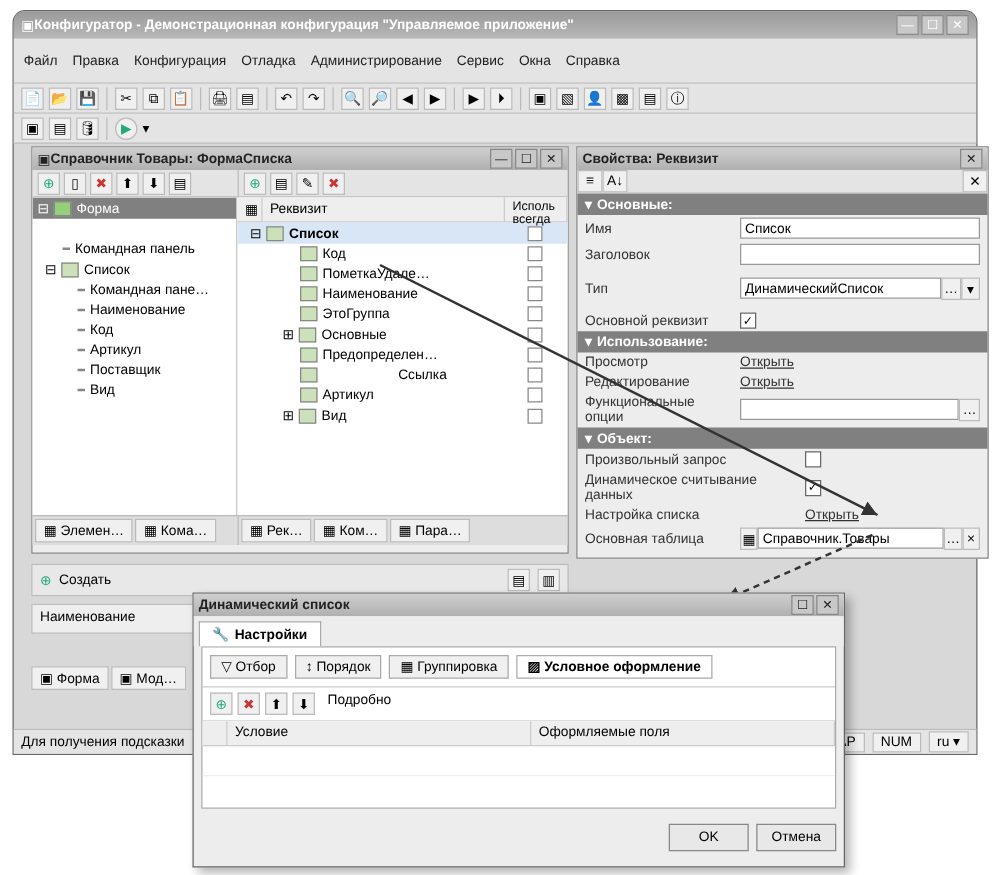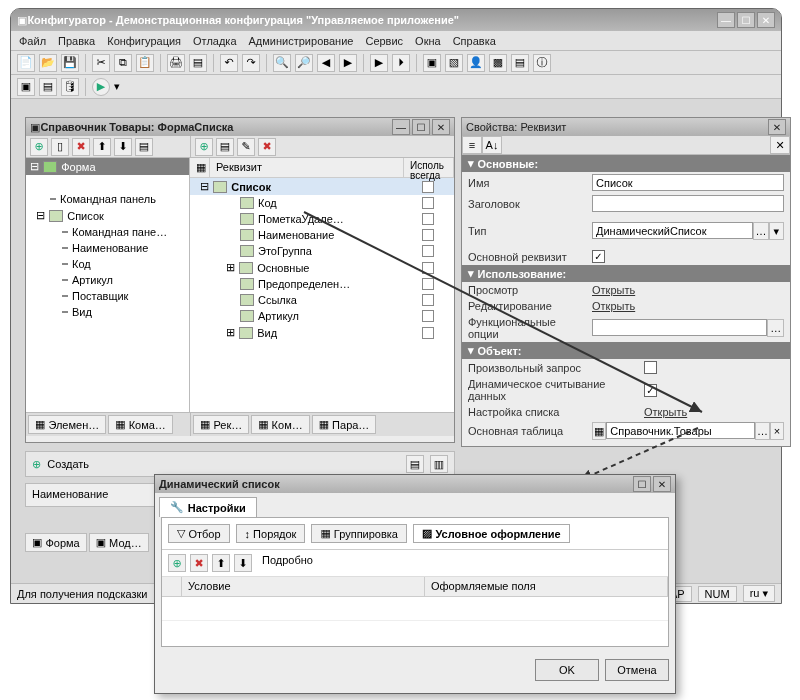--- a/index.html
+++ b/index.html
@@ -4,21 +4,21 @@
 <style>
   * { box-sizing: border-box; margin: 0; padding: 0; font-family: Tahoma, Arial, sans-serif; font-size: 11px; }
   body { background: #fff; width: 800px; height: 700px; position: relative; overflow: hidden; }
   .window { position: absolute; background: #e8e8e8; border: 1px solid #666; }
   .main-window { left: 10px; top: 8px; width: 772px; height: 596px; border-radius: 10px 10px 0 0; background:#d8d8d8; }
   .titlebar { height: 22px; background: linear-gradient(#9a9a9a,#b8b8b8); color: #fff; display: flex; align-items: center; padding: 0 6px; border-radius: 8px 8px 0 0; }
   .titlebar-small { height: 18px; background: linear-gradient(#cfcfcf,#b0b0b0); color:#222; display:flex; align-items:center; padding:0 4px;}
   .titlebar .title { flex: 1; font-weight: bold; }
   .win-btns { display: flex; gap: 2px; }
   .win-btn { width: 18px; height: 16px; background: #c8c8c8; border: 1px solid #888; display:flex;align-items:center;justify-content:center;font-size:10px;}
-  .menubar { height: 20px; background: #e4e4e4; display: flex; align-items: center; gap: 12px; padding: 0 8px; border-bottom:1px solid #bbb;}
+  .menubar { height: 36px; background: #e4e4e4; display: flex; align-items: center; gap: 12px; padding: 0 8px; border-bottom:1px solid #bbb;}
   .menubar span { color:#222; }
   .toolbar { height: 24px; background: #e4e4e4; display: flex; align-items: center; gap: 4px; padding: 0 6px; border-bottom:1px solid #bbb;}
   .tbtn { width: 18px; height: 18px; border: 1px solid #bbb; background: #f0f0f0; display:inline-flex;align-items:center;justify-content:center;font-size:11px;}
   .tsep { width:1px; height:18px; background:#bbb; margin:0 2px;}
   .inner-area { position:absolute; }
   .form-window { left:14px; top:108px; width:430px; height:326px; border:1px solid #888; background:#ededed;}
   .prop-window { left:450px; top:108px; width:330px; height:330px; border:1px solid #888; background:#ededed;}
   .panel-toolbar { height:22px; display:flex; align-items:center; gap:3px; padding:0 4px; background:#e4e4e4; border-bottom:1px solid #bbb;}
   .split { display:flex; height:254px;}
   .tree-left { width:164px; border-right:1px solid #bbb; background:#fff; overflow:hidden;}
@@ -237,21 +237,21 @@
               <span class="node-ic grid"></span>
               <span style="flex:1;">Основные</span>
               <span class="cb" style="margin-right:16px;"></span>
             </div>
             <div class="tree-item" style="padding-left: 36px;">
               <span style="width:10px;display:inline-block;"></span>
               <span class="node-ic grid"></span>
               <span style="flex:1;">Предопределен…</span>
               <span class="cb" style="margin-right:16px;"></span>
             </div>
-            <div class="tree-item" style="padding-left: 36px;">
+            <div class="tree-item" style="padding-left: 36px; text-align: center;">
               <span style="width:10px;display:inline-block;"></span>
               <span class="node-ic grid"></span>
               <span style="flex:1;">Ссылка</span>
               <span class="cb" style="margin-right:16px;"></span>
             </div>
             <div class="tree-item" style="padding-left: 36px;">
               <span style="width:10px;display:inline-block;"></span>
               <span class="node-ic grid"></span>
               <span style="flex:1;">Артикул</span>
               <span class="cb" style="margin-right:16px;"></span>
@@ -309,21 +309,21 @@
         </div>
       <div class="tab-b">
           <span>▣</span>
           <span>Мод…</span>
         </div>
     </div>
   </div>
 
   <div class="prop-window inner-area">
     <div class="titlebar-small">
-      <span style="flex:1;font-weight:normal">Свойства: Реквизит</span>
+      <span style="flex:1;font-weight:bold">Свойства: Реквизит</span>
       <div class="win-btn">✕</div>
     </div>
     <div class="prop-top-tabs">
       <div class="pt-tab">≡</div>
       <div class="pt-tab">A↓</div>
       <div style="flex:1;"></div>
       <div class="pt-tab">✕</div>
     </div>
     <div class="sect">
         <span>▾</span>

